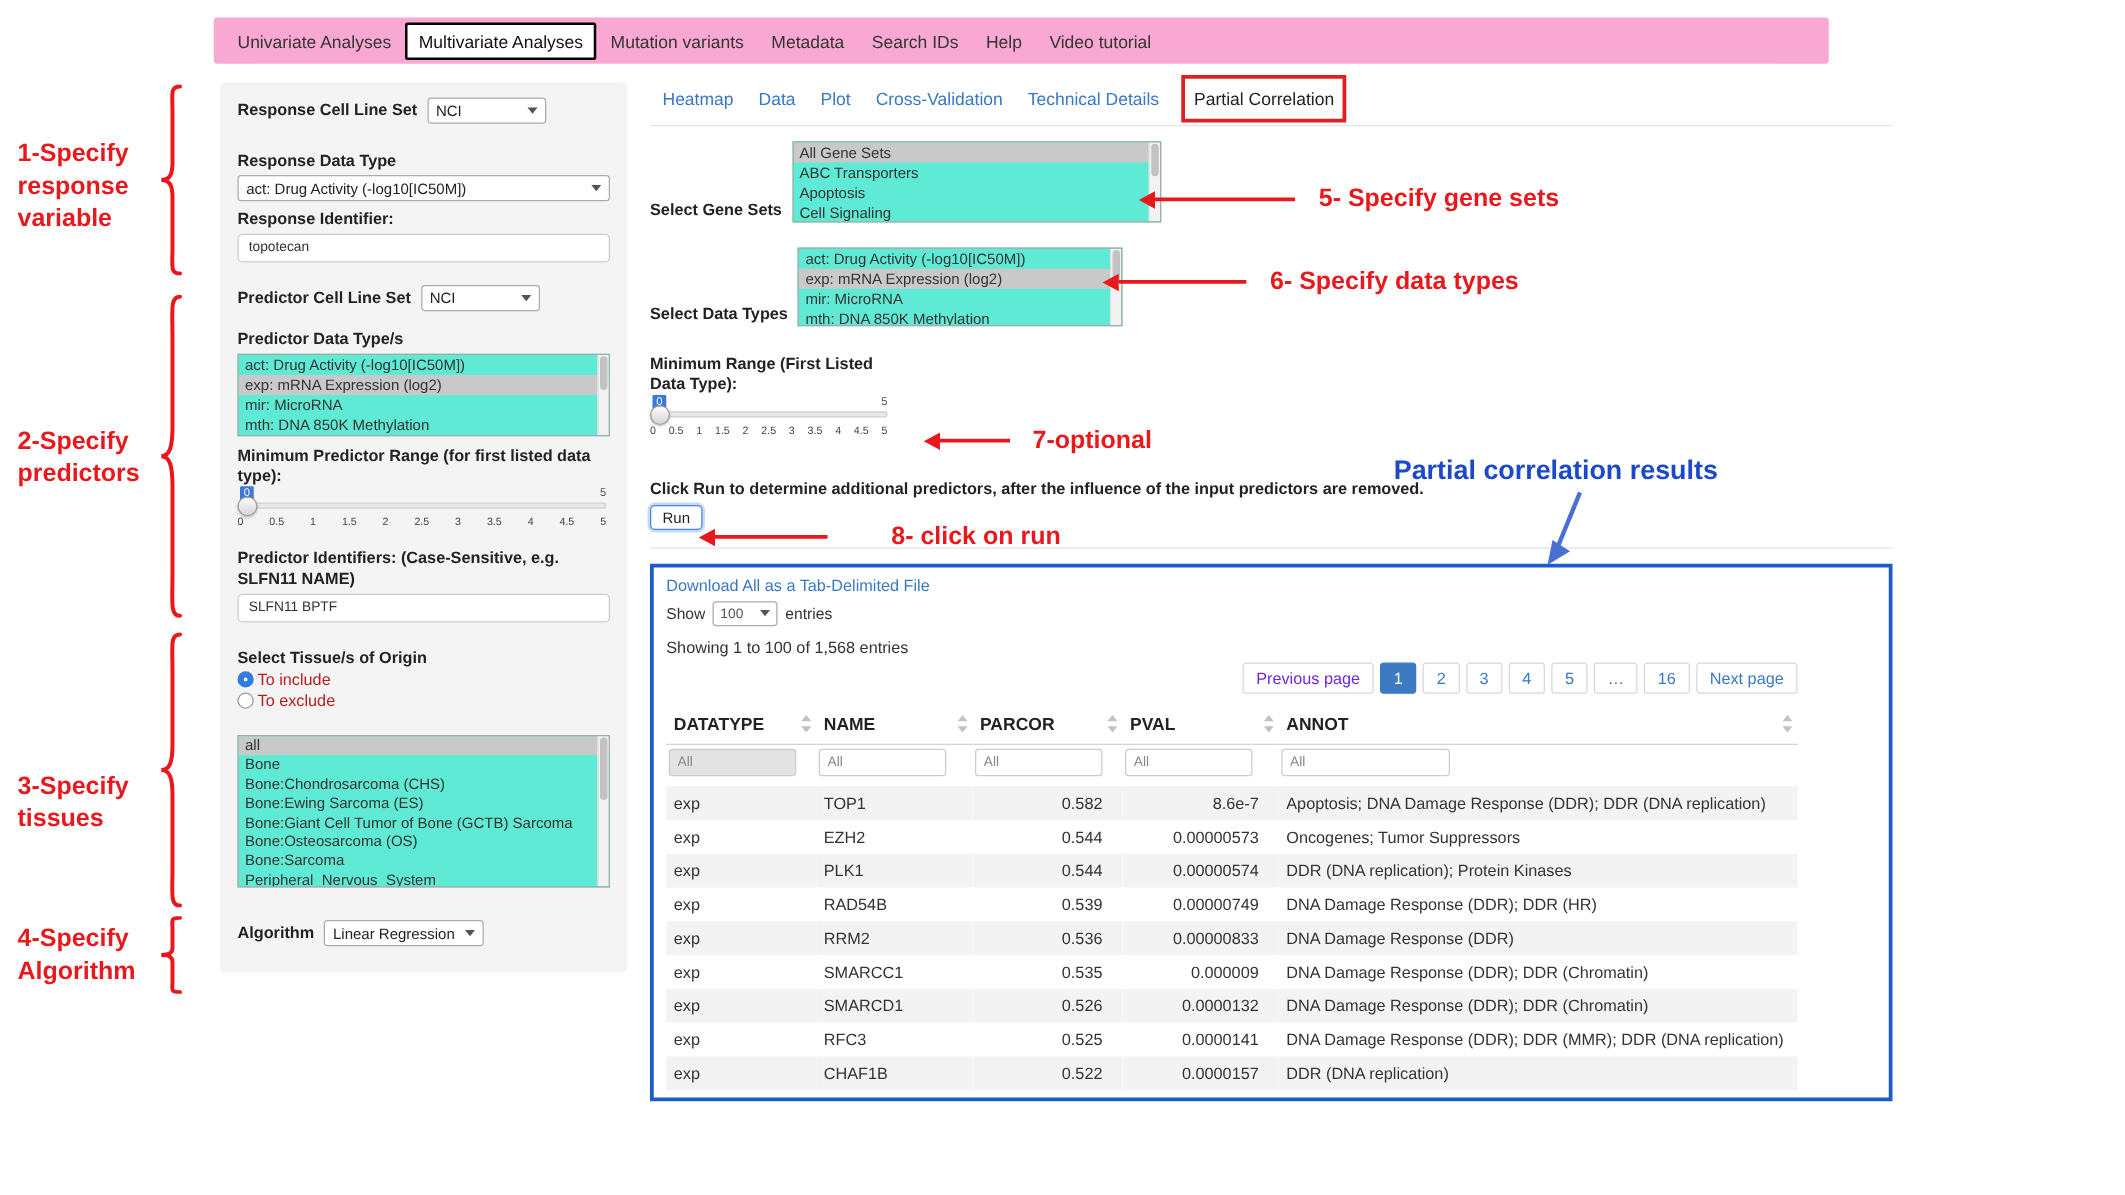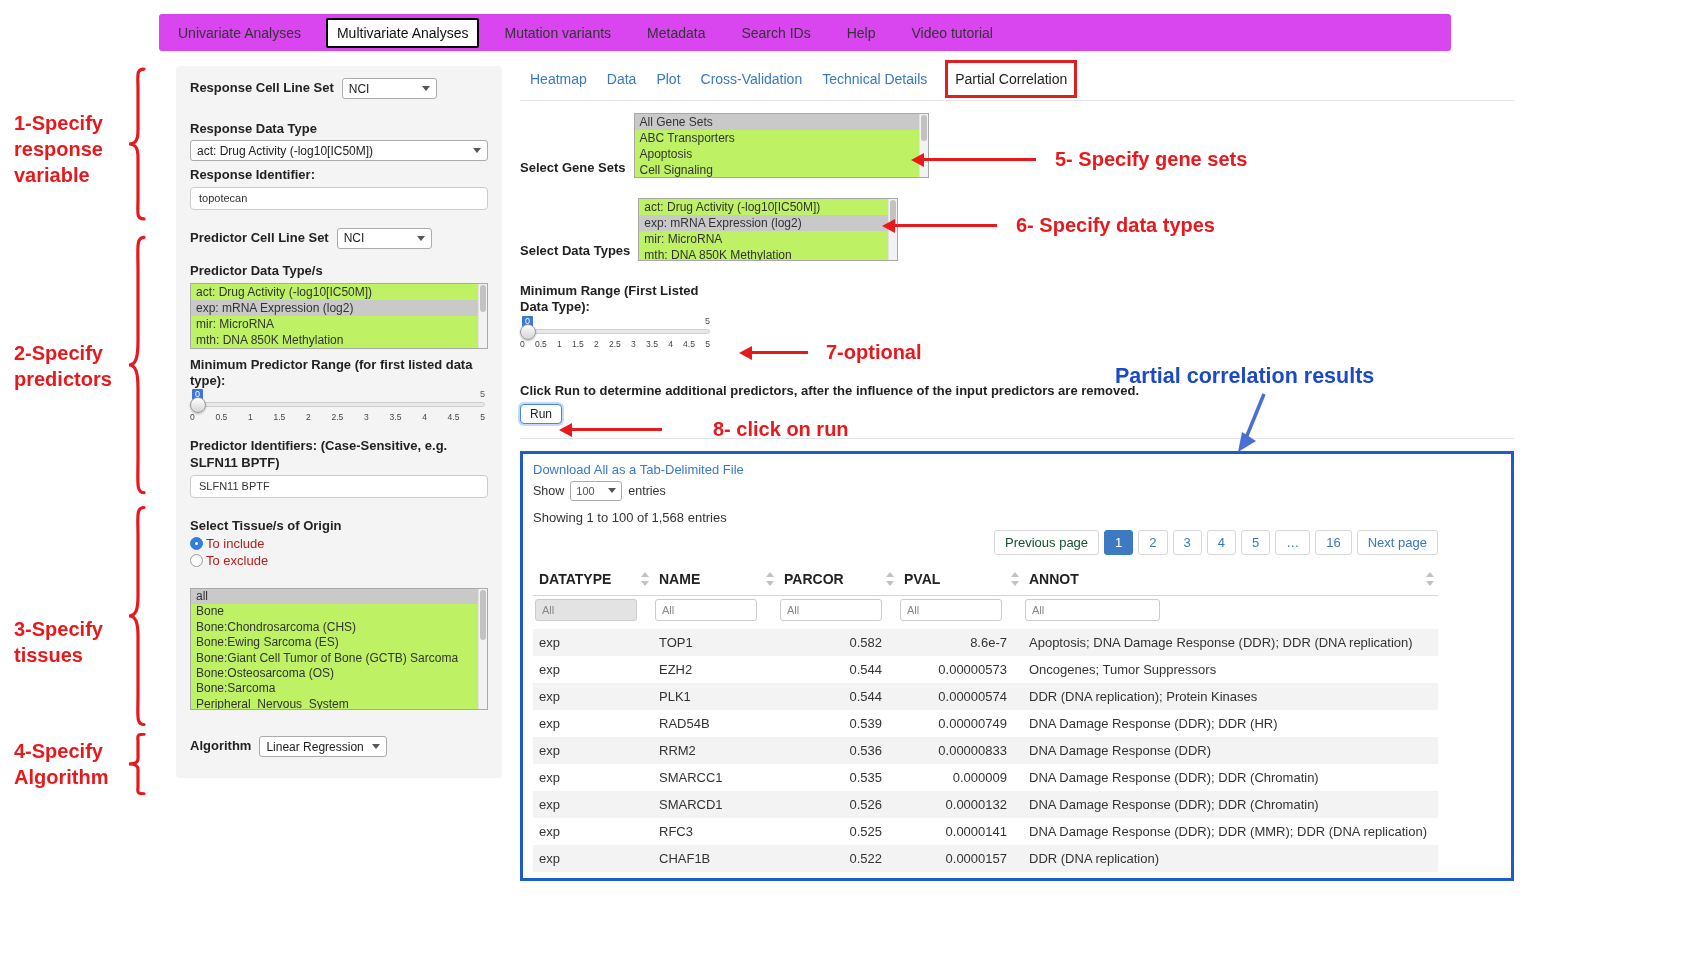--- a/index.html
+++ b/index.html
@@ -1,33 +1,33 @@
 <!DOCTYPE html>
 <html><head>
 <meta charset="utf-8">
 <style>
 *{box-sizing:border-box;margin:0;padding:0}
 body{background:#fff;font-family:"Liberation Sans",sans-serif;color:#333}
 .canvas{position:relative;width:1700px;height:956px;background:#fff;overflow:hidden}
 
 
-.topnav{position:absolute;left:159px;top:14px;width:1292px;height:37px;background:#d946ef;border-radius:3px;display:flex;align-items:center;padding:0 8px;gap:14px}
+.topnav{position:absolute;left:171px;top:14px;width:1292px;height:37px;background:#f9a8d4;border-radius:3px;display:flex;align-items:center;padding:0 8px;gap:0}
 .nav-item{font-size:14px;color:#333;padding:7px 11px;cursor:pointer;white-space:nowrap}
 .nav-item.active{background:#fff;border:2px solid #000000;border-radius:2px;padding:5px 9px;color:#111}
 
 
 .sidebar{position:absolute;left:176px;top:66px;width:326px;height:712px;background:#f4f4f4;border-radius:4px;padding:12px 14px}
 .lbl{font-weight:bold;font-size:13px;color:#222;line-height:1.25}
 .inline-row{display:flex;align-items:center;gap:8px}
 .sel-box{display:inline-flex;align-items:center;justify-content:space-between;background:#fff;border:1px solid #ababab;border-radius:3px;height:21px;padding:0 6px;font-size:12px;color:#222;cursor:pointer;white-space:nowrap}
 .w95{width:95px}
 .full{display:flex;width:100%}
 .caret{width:0;height:0;border-left:4px solid transparent;border-right:4px solid transparent;border-top:5px solid #555;margin-left:6px;flex:none}
 .txt{display:block;width:100%;background:#fff;border:1px solid #ccc;border-radius:4px;height:23px;padding:0 8px;font-size:11px;color:#333;font-family:inherit}
-.listbox{position:relative;background:#bef264;border:1px solid #a9a9a9;overflow:hidden;font-size:12px}
+.listbox{position:relative;background:#5eead4;border:1px solid #a9a9a9;overflow:hidden;font-size:12px}
 .opt{padding:0 5px;line-height:16px;white-space:nowrap;cursor:default}
 .opt.sel{background:#c9c9c9}
 .sb{position:absolute;right:0;top:0;bottom:0;width:9px;background:#f2f2f2;border-left:1px solid #e2e2e2}
 .sb .thumb{position:absolute;top:1px;left:1px;width:6px;height:42%;background:#c2c2c2;border-radius:3px}
 .slider{position:relative;padding-top:13px}
 .sl-val{position:absolute;top:0;left:2px;background:#3b78d8;color:#fff;font-size:9px;line-height:11px;padding:0 3px;border-radius:1px}
 .sl-max{position:absolute;top:0;right:0;font-size:9px;color:#555}
 .sl-track{position:relative;height:5px;background:#e8e8e8;border:1px solid #cfcfcf;border-radius:3px}
 .sl-handle{position:absolute;left:-1px;top:-6px;width:16px;height:16px;border-radius:50%;background:linear-gradient(#fdfdfd,#d6d6d6);border:1px solid #9a9a9a;box-shadow:0 1px 2px rgba(0,0,0,.25)}
 .sl-ticks{display:flex;justify-content:space-between;font-size:8.5px;color:#444;margin-top:5px}
@@ -55,21 +55,21 @@
 
 
 .bluebox{margin-top:12px;border:3px solid #1d5bc8;padding:6px 10px;width:100%}
 .dl{color:#3878c5;font-size:13px;text-decoration:none;cursor:pointer;display:inline-block}
 .showrow{display:flex;align-items:center;gap:6px;font-size:12.5px;color:#333;margin-top:3px}
 .sel-box.small{height:20px;font-size:11px;padding:0 5px;color:#555;width:52px}
 .showing{font-size:13px;color:#333;margin-top:9px}
 .pagerow{display:flex;justify-content:flex-end;align-items:center;width:905px;margin-top:5px}
 .pages{display:inline-flex}
 .pbtn{display:inline-block;border:1px solid #d8d8d8;border-radius:3px;background:#fff;color:#3878c5;font-size:13px;padding:4px 10px;margin-left:5px;cursor:pointer;white-space:nowrap}
-.pbtn.prev{color:#14532d}
+.pbtn.prev{color:#6d28d9}
 .pbtn.act{background:#3d7ac2;border-color:#3d7ac2;color:#fff}
 .rtable{width:905px;border-collapse:collapse;table-layout:fixed;margin-top:8px;font-size:13px;color:#333}
 .rtable th{position:relative;text-align:left;font-size:14px;font-weight:bold;color:#222;padding:8px 18px 8px 6px;border-bottom:1px solid #d5d5d5}
 .rtable th.h-2,.rtable th.h-3{text-align:left}
 .sort{position:absolute;right:3px;top:50%;margin-top:-7px;width:9px;height:14px;display:inline-block}
 .sort:before{content:'';position:absolute;top:0;left:0;border-left:4.5px solid transparent;border-right:4.5px solid transparent;border-bottom:5px solid #c2c2c2}
 .sort:after{content:'';position:absolute;bottom:0;left:0;border-left:4.5px solid transparent;border-right:4.5px solid transparent;border-top:5px solid #c2c2c2}
 .filterrow td{padding:3px 6px 8px 2px !important;background:#fff}
 .flt{width:102px;height:22px;border:1px solid #ccc;border-radius:3px;font-size:11px;padding:0 6px;color:#333;font-family:inherit;background:#fff}
 .flt.first{background:#e3e3e3}
@@ -175,21 +175,21 @@
           <span>2</span>
           <span>2.5</span>
           <span>3</span>
           <span>3.5</span>
           <span>4</span>
           <span>4.5</span>
           <span>5</span>
         </div>
     </div>
 
-    <div class="lbl mt16" style="width:298px">Predictor Identifiers: (Case-Sensitive, e.g. SLFN11 BPTF)</div>
+    <div class="lbl mt16" style="width:298px">Predictor Identifiers: (Case-Sensitive, e.g. SLFN11 NAME)</div>
     <input class="txt mt4" value="SLFN11 BPTF" style="">
 
     <div class="lbl mt20">Select Tissue/s of Origin</div>
     <div class="radio">
       <span class="rdot on"></span>
       <span>To include</span>
     </div>
     <div class="radio">
       <span class="rdot"></span>
       <span>To exclude</span>

